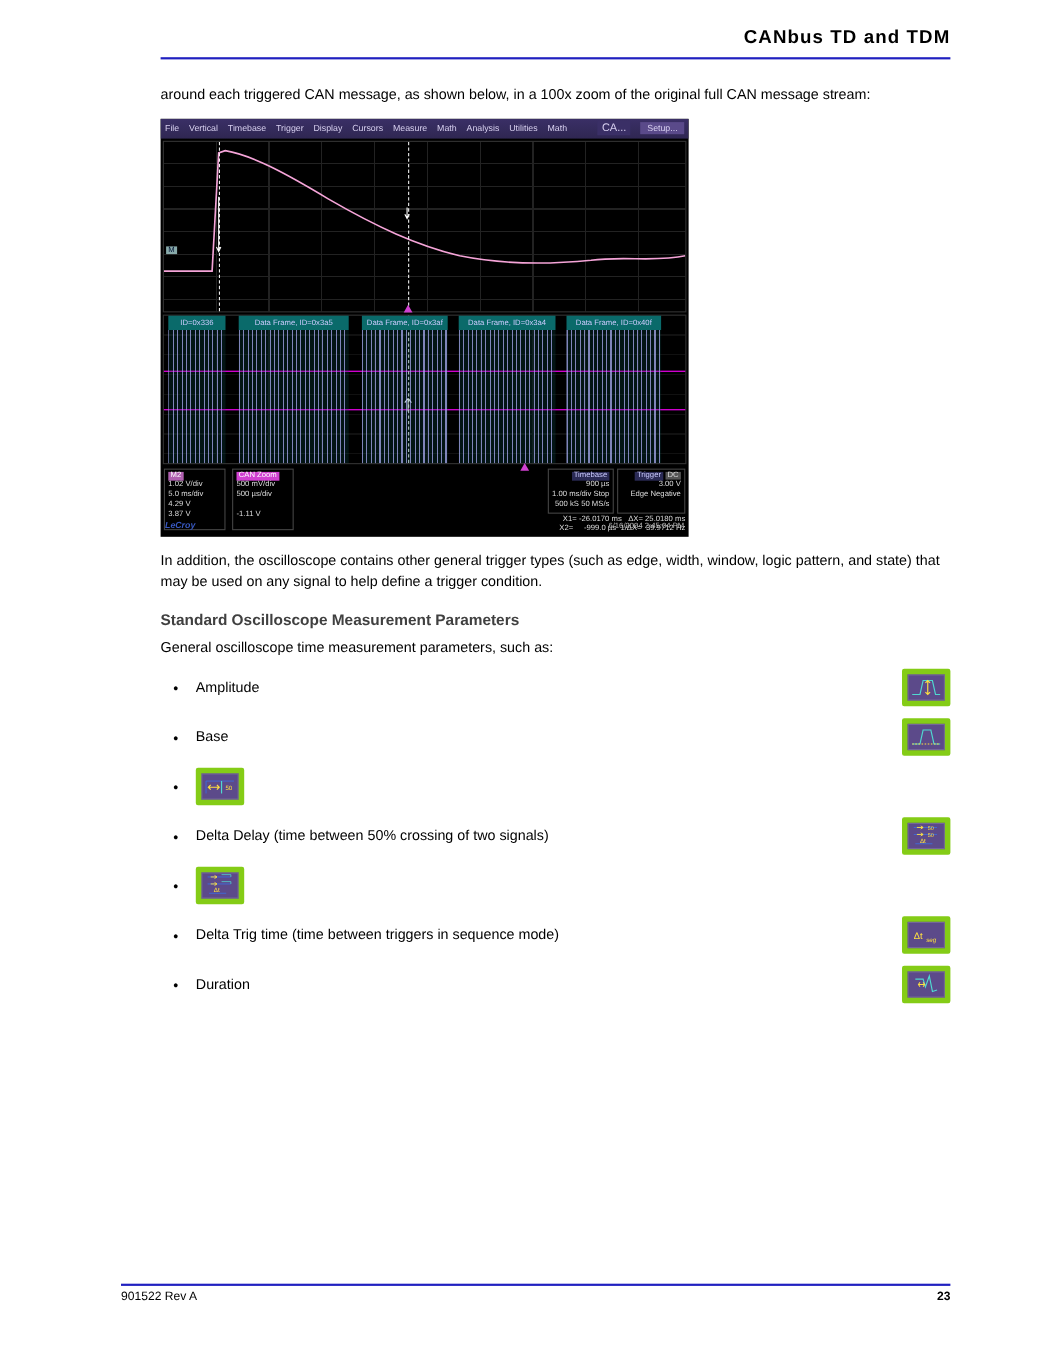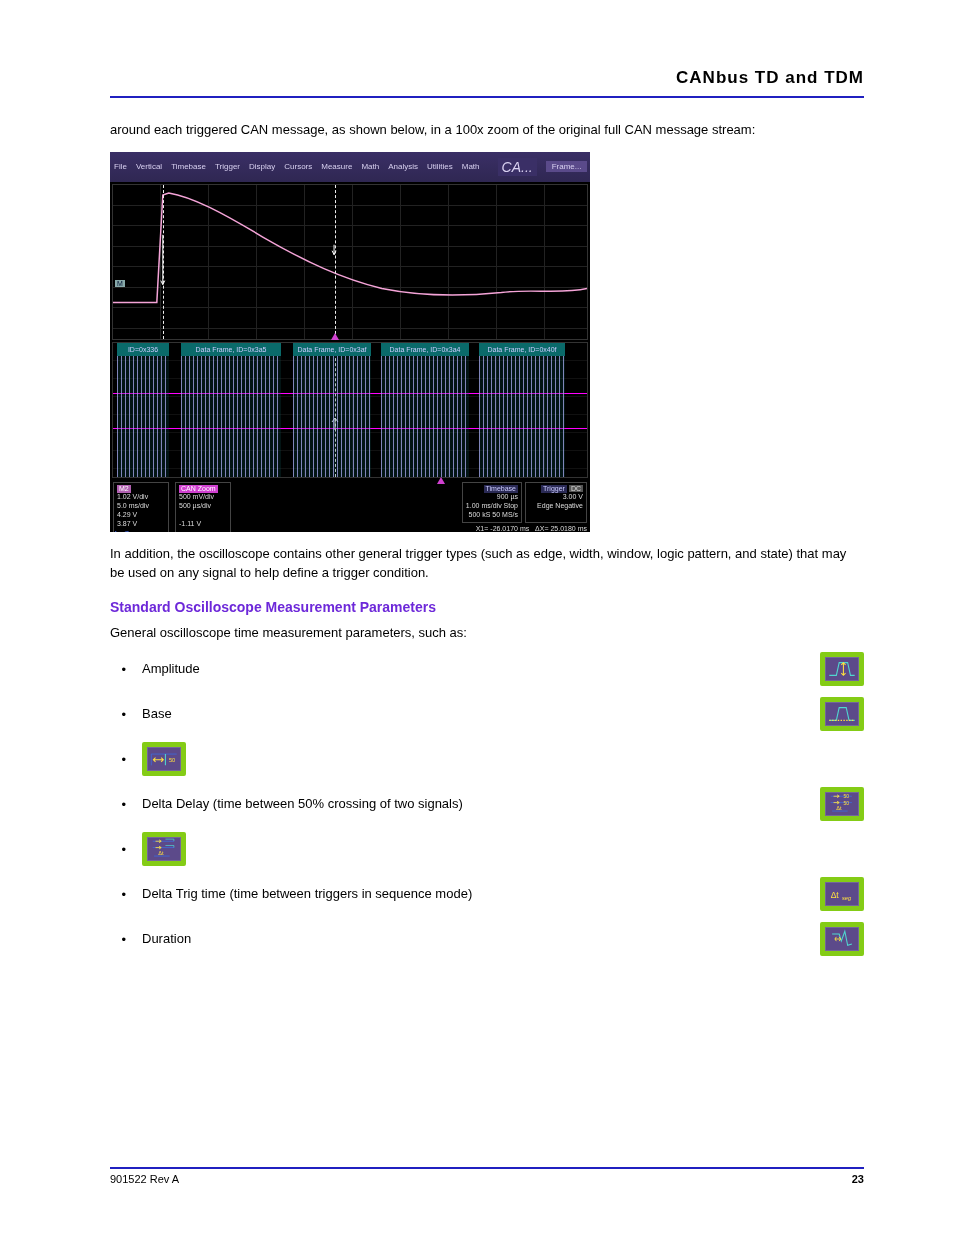--- a/index.html
+++ b/index.html
@@ -5,22 +5,23 @@
   * { box-sizing: border-box; margin: 0; padding: 0; }
   body {
     width: 954px;
     height: 1235px;
     background: #fff;
     font-family: Arial, Helvetica, sans-serif;
     color: #000;
     position: relative;
   }
   .page {
-    padding: 68px 90px 40px 110px;
-    position: relative;
+    padding: 24px 90px 40px 110px;
+    position: relative;
+    margin-left: 36px;
   }
   .header-title {
     text-align: right;
     font-weight: bold;
     font-size: 17px;
     color: #000;
     letter-spacing: 1px;
     margin-bottom: 8px;
   }
   .hr-blue {
@@ -36,40 +37,39 @@
   .screenshot {
     width: 480px;
     height: 380px;
     margin: 0 0 12px 0;
     background: #000;
     position: relative;
     overflow: hidden;
   }
   
   .scope-menubar {
-    height: 30px;
+    height: 18px;
     background: linear-gradient(#3a2f66,#2f2752);
     display: flex;
     align-items: center;
     gap: 9px;
     padding: 0 4px;
     font-size: 8px;
     color: #d8d0f0;
   }
   .scope-menubar .spacer { flex: 1; }
   .scope-menubar .setup {
     background: #5a4a8a;
     padding: 1px 6px;
     font-size: 8px;
   }
   .scope-menubar .ca {
     background: #3a2f66;
     padding: 1px 4px;
-    font-size: 14px;
-    font-style: italic;
+    font-size: 10px;
   }
   .scope-grid-top {
     position: relative;
     height: 156px;
     margin: 2px;
     border: 1px solid #333;
     background:
       repeating-linear-gradient(to right, transparent 0, transparent 47px, #222 47px, #222 48px),
       repeating-linear-gradient(to bottom, transparent 0, transparent 19.5px, #222 19.5px, #222 20.5px),
       #000;
@@ -158,21 +158,21 @@
   .ts { position:absolute; right:4px; bottom:2px; color:#bbb; font-size:7px;}
 
   .para2 {
     font-size: 13px;
     line-height: 1.5;
     margin: 10px 0 16px 0;
   }
   .subhead {
     font-size: 14px;
     font-weight: bold;
-    color: #6d28d9;
+    color: #404040;
     margin: 4px 0 8px 0;
   }
   .para3 {
     font-size: 13px;
     line-height: 1.5;
     margin-bottom: 8px;
   }
   .measure-row {
     display: flex;
     align-items: center;
@@ -236,21 +236,21 @@
       <span>Trigger</span>
       <span>Display</span>
       <span>Cursors</span>
       <span>Measure</span>
       <span>Math</span>
       <span>Analysis</span>
       <span>Utilities</span>
       <span>Math</span>
       <span class="spacer"></span>
       <span class="ca">CA...</span>
-      <span class="setup">Frame...</span>
+      <span class="setup">Setup...</span>
     </div>
 
     <div class="scope-grid-top">
       <span class="m-marker">M</span>
       <svg class="pink-trace" viewBox="0 0 476 156" preserveAspectRatio="none">
         <path d="M0,118 L44,118 L50,10 L56,8 C80,12 110,28 150,52 C195,78 230,94 270,104 C310,112 350,112 390,108 C420,104 450,110 476,104" fill="none" stroke="#f5a4d8" stroke-width="1.5"></path>
         <path d="M50,50 L50,100 M48,96 L50,100 L52,96" stroke="#fff" stroke-width="1" fill="none"></path>
         <path d="M222,60 L222,70 M220,66 L222,70 L224,66" stroke="#fff" stroke-width="1" fill="none"></path>
       </svg>
       <div class="vcursor" style="left:50px"></div>

